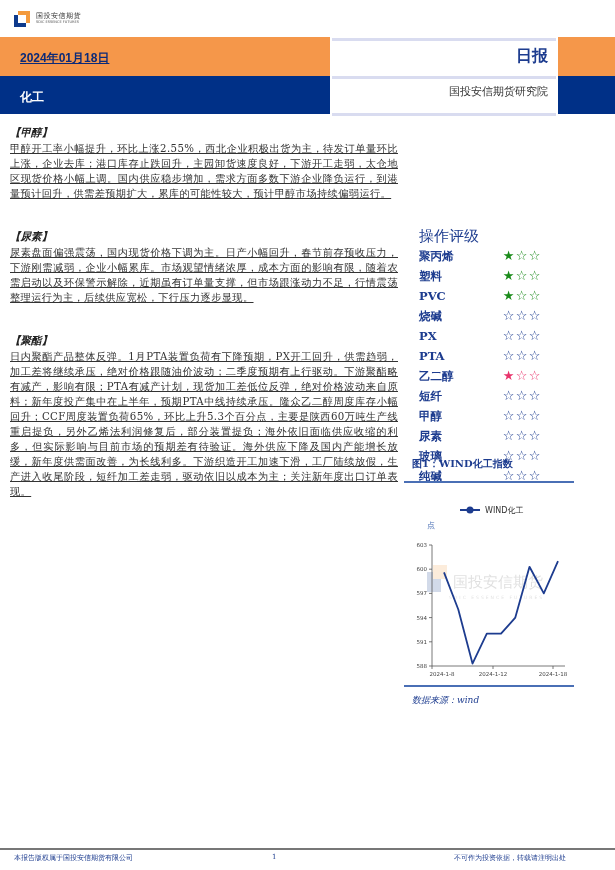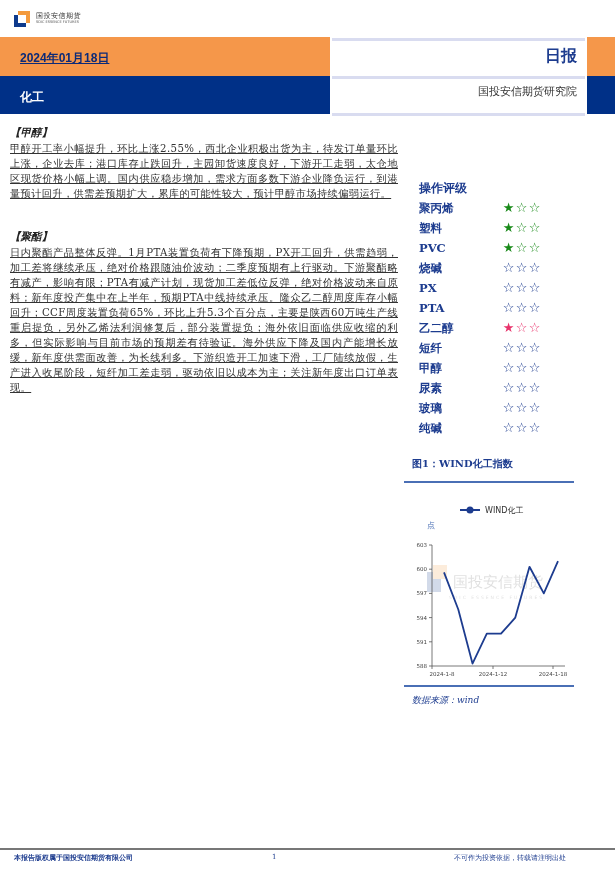--- a/index.html
+++ b/index.html
@@ -13,47 +13,47 @@
   .logo-mark .sq-blue { position: absolute; left: 0; top: 4px; width: 12px; height: 12px; border: 4px solid #0e3a8c; border-top: none; border-right: none; }
   .logo-text { display: flex; flex-direction: column; line-height: 1; }
   .logo-cn { font-family: "DejaVu Sans", sans-serif; font-size: 7px; color: #333; letter-spacing: 0.5px; }
   .logo-en { font-family: "DejaVu Sans", sans-serif; font-size: 3.5px; color: #555; margin-top: 1px; }
 
   .band-orange { position: absolute; left: 0; top: 37px; width: 615px; height: 39px; background: #f5974a; }
   .band-blue { position: absolute; left: 0; top: 76px; width: 615px; height: 38px; background: #003087; }
   .date-text { position: absolute; left: 20px; top: 50px; font-family: "Liberation Sans", sans-serif; font-weight: bold; font-size: 12px; color: #0b2a78; text-decoration: underline; }
   .sector-text { position: absolute; left: 20px; top: 89px; font-family: "Liberation Sans", sans-serif; font-weight: bold; font-size: 12px; color: #ffffff; }
 
-  .title-box { position: absolute; left: 330px; top: 36px; width: 257px; height: 82px; background: #ffffff; }
+  .title-box { position: absolute; left: 330px; top: 36px; width: 228px; height: 82px; background: #ffffff; }
   .title-box .line { position: absolute; left: 2px; right: 2px; height: 3px; background: #d9dcf0; }
   .title-box .l1 { top: 2px; } .title-box .l2 { top: 40px; } .title-box .l3 { top: 77px; }
   .report-type { position: absolute; right: 10px; top: 10px; font-family: "DejaVu Sans", sans-serif; font-weight: bold; font-size: 16px; color: #1d3c8f; }
   .institute { position: absolute; right: 10px; top: 48px; font-family: "DejaVu Sans", sans-serif; font-size: 11px; color: #333; }
 
   .left-col { position: absolute; left: 10px; top: 124px; width: 388px; }
   .section { margin-bottom: 27px; }
   .section-title { font-size: 10.5px; font-weight: bold; color: #222; height: 17px; line-height: 17px; font-style: italic; }
   .section-body { font-size: 10.2px; line-height: 15px; color: #333; text-align: justify; letter-spacing: 0.4px; text-decoration: underline; }
 
   .rating { position: absolute; left: 419px; top: 178px; width: 180px; }
-  .rating-title { font-size: 12px; color: #1d3c8f; font-weight: bold; height: 20px; line-height: 20px; }
+  .rating-title { font-size: 15px; color: #1d3c8f; font-weight: normal; height: 20px; line-height: 20px; margin-top: 48px; }
   .rating-row { display: flex; height: 20px; line-height: 20px; align-items: flex-start; }
   .rating-name { width: 83px; font-size: 11.5px; font-weight: bold; color: #1d3c8f; }
   .rating-stars { display: flex; font-size: 13px; letter-spacing: 0; }
   .star { width: 13px; text-align: center; }
 
   .fig-title { position: absolute; left: 412px; top: 457px; font-size: 10px; font-weight: bold; color: #1d3c8f; }
   .fig-rule { position: absolute; left: 404px; top: 481px; width: 170px; height: 2px; background: #4a6fb5; }
 
   .chart { position: absolute; left: 405px; top: 495px; width: 200px; height: 190px; }
   .src-rule { position: absolute; left: 404px; top: 685px; width: 170px; height: 2px; background: #4a6fb5; }
   .src-text { position: absolute; left: 412px; top: 694px; font-size: 9px; font-style: italic; color: #1d3c8f; }
 
   .footer-rule { position: absolute; left: 0; top: 848px; width: 615px; height: 2px; background: #777; }
-  .footer-left { position: absolute; left: 14px; top: 853px; font-size: 7px; color: #1d3c8f; font-weight: bold; }
+  .footer-left { position: absolute; left: 14px; top: 853px; font-size: 7px; color: #1d3c8f; }
   .footer-page { position: absolute; left: 272px; top: 853px; font-size: 7px; color: #1d3c8f; }
   .footer-right { position: absolute; left: 454px; top: 853px; font-size: 7px; color: #1d3c8f; text-align: center; }
 </style>
 </head>
 <body>
 
 <div class="logo">
   <div class="logo-mark">
     <div class="sq-orange"></div>
       <div class="sq-white"></div>
@@ -75,20 +75,24 @@
     <div class="line l2"></div>
     <div class="line l3"></div>
   <div class="report-type">日报</div>
   <div class="institute">国投安信期货研究院</div>
 </div>
 
 <div class="left-col">
   <div class="section">
     <div class="section-title">【甲醇】</div>
     <div class="section-body">甲醇开工率小幅提升，环比上涨2.55%，西北企业积极出货为主，待发订单量环比上涨，企业去库；港口库存止跌回升，主园卸货速度良好，下游开工走弱，太仓地区现货价格小幅上调。国内供应稳步增加，需求方面多数下游企业降负运行，到港量预计回升，供需差预期扩大，累库的可能性较大，预计甲醇市场持续偏弱运行。</div>
+  </div>
+  <div class="section">
+    <div class="section-title">【尿素】</div>
+    <div class="section-body">尿素盘面偏强震荡，国内现货价格下调为主。日产小幅回升，春节前存预收压力，下游刚需减弱，企业小幅累库。市场观望情绪浓厚，成本方面的影响有限，随着农需启动以及环保警示解除，近期虽有订单量支撑，但市场跟涨动力不足，行情震荡整理运行为主，后续供应宽松，下行压力逐步显现。</div>
   </div>
   <div class="section">
     <div class="section-title">【聚酯】</div>
     <div class="section-body">日内聚酯产品整体反弹。1月PTA装置负荷有下降预期，PX开工回升，供需趋弱，加工差将继续承压，绝对价格跟随油价波动；二季度预期有上行驱动。下游聚酯略有减产，影响有限；PTA有减产计划，现货加工差低位反弹，绝对价格波动来自原料；新年度投产集中在上半年，预期PTA中线持续承压。隆众乙二醇周度库存小幅回升；CCF周度装置负荷65%，环比上升5.3个百分点，主要是陕西60万吨生产线重启提负，另外乙烯法利润修复后，部分装置提负；海外依旧面临供应收缩的利多，但实际影响与目前市场的预期差有待验证。海外供应下降及国内产能增长放缓，新年度供需面改善，为长线利多。下游织造开工加速下滑，工厂陆续放假，生产进入收尾阶段，短纤加工差走弱，驱动依旧以成本为主；关注新年度出口订单表现。</div>
   </div>
 </div>
 
 <div class="rating">
   <div class="rating-title">操作评级</div>
   <div id="rating-rows">

